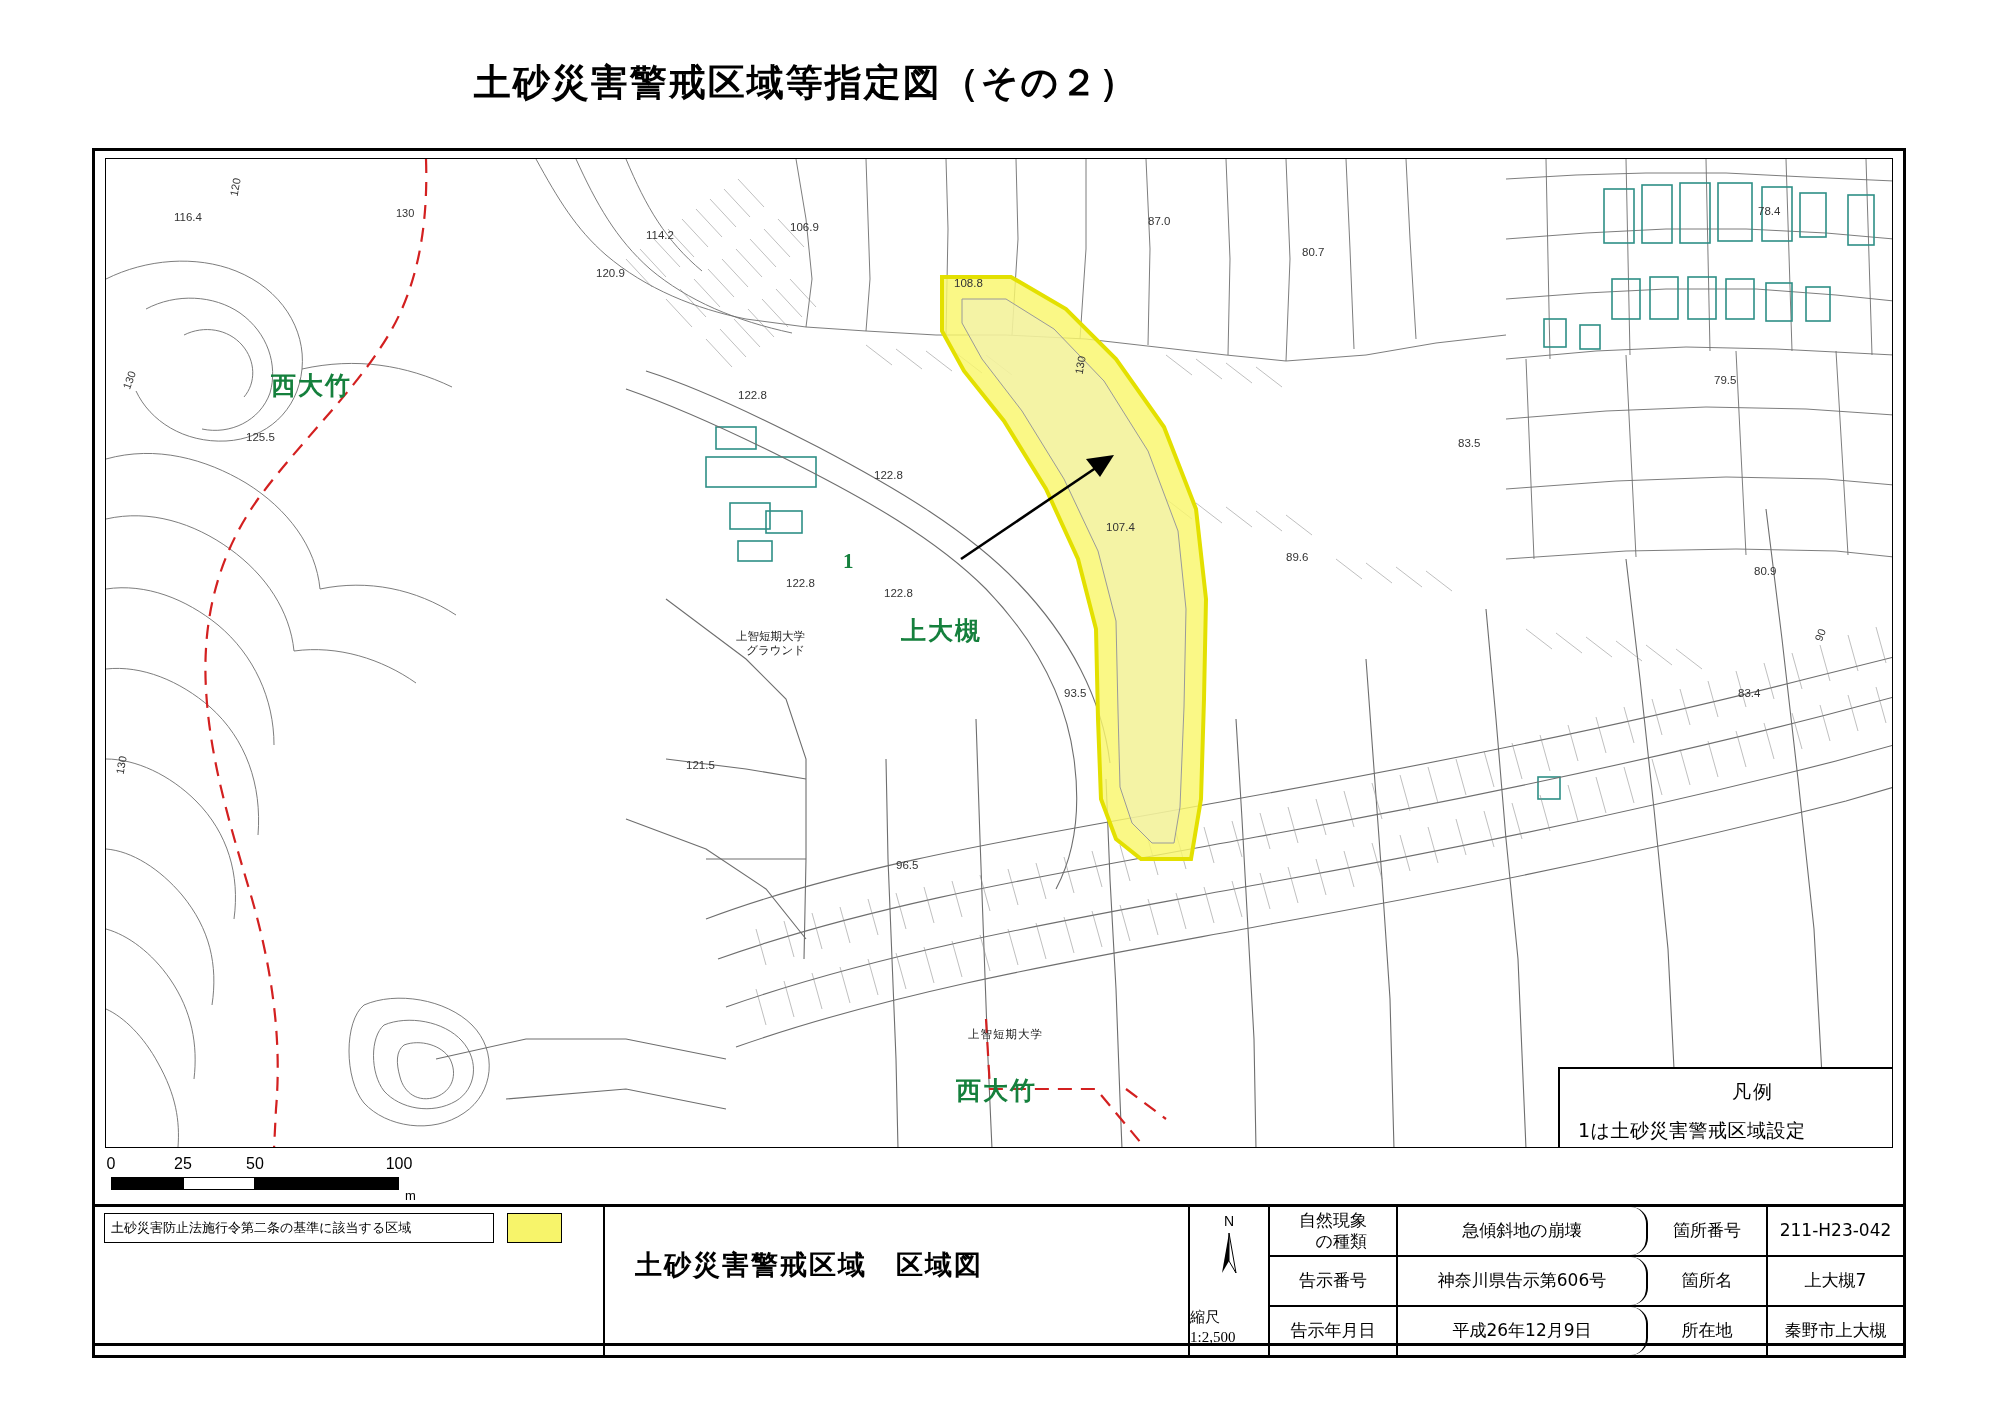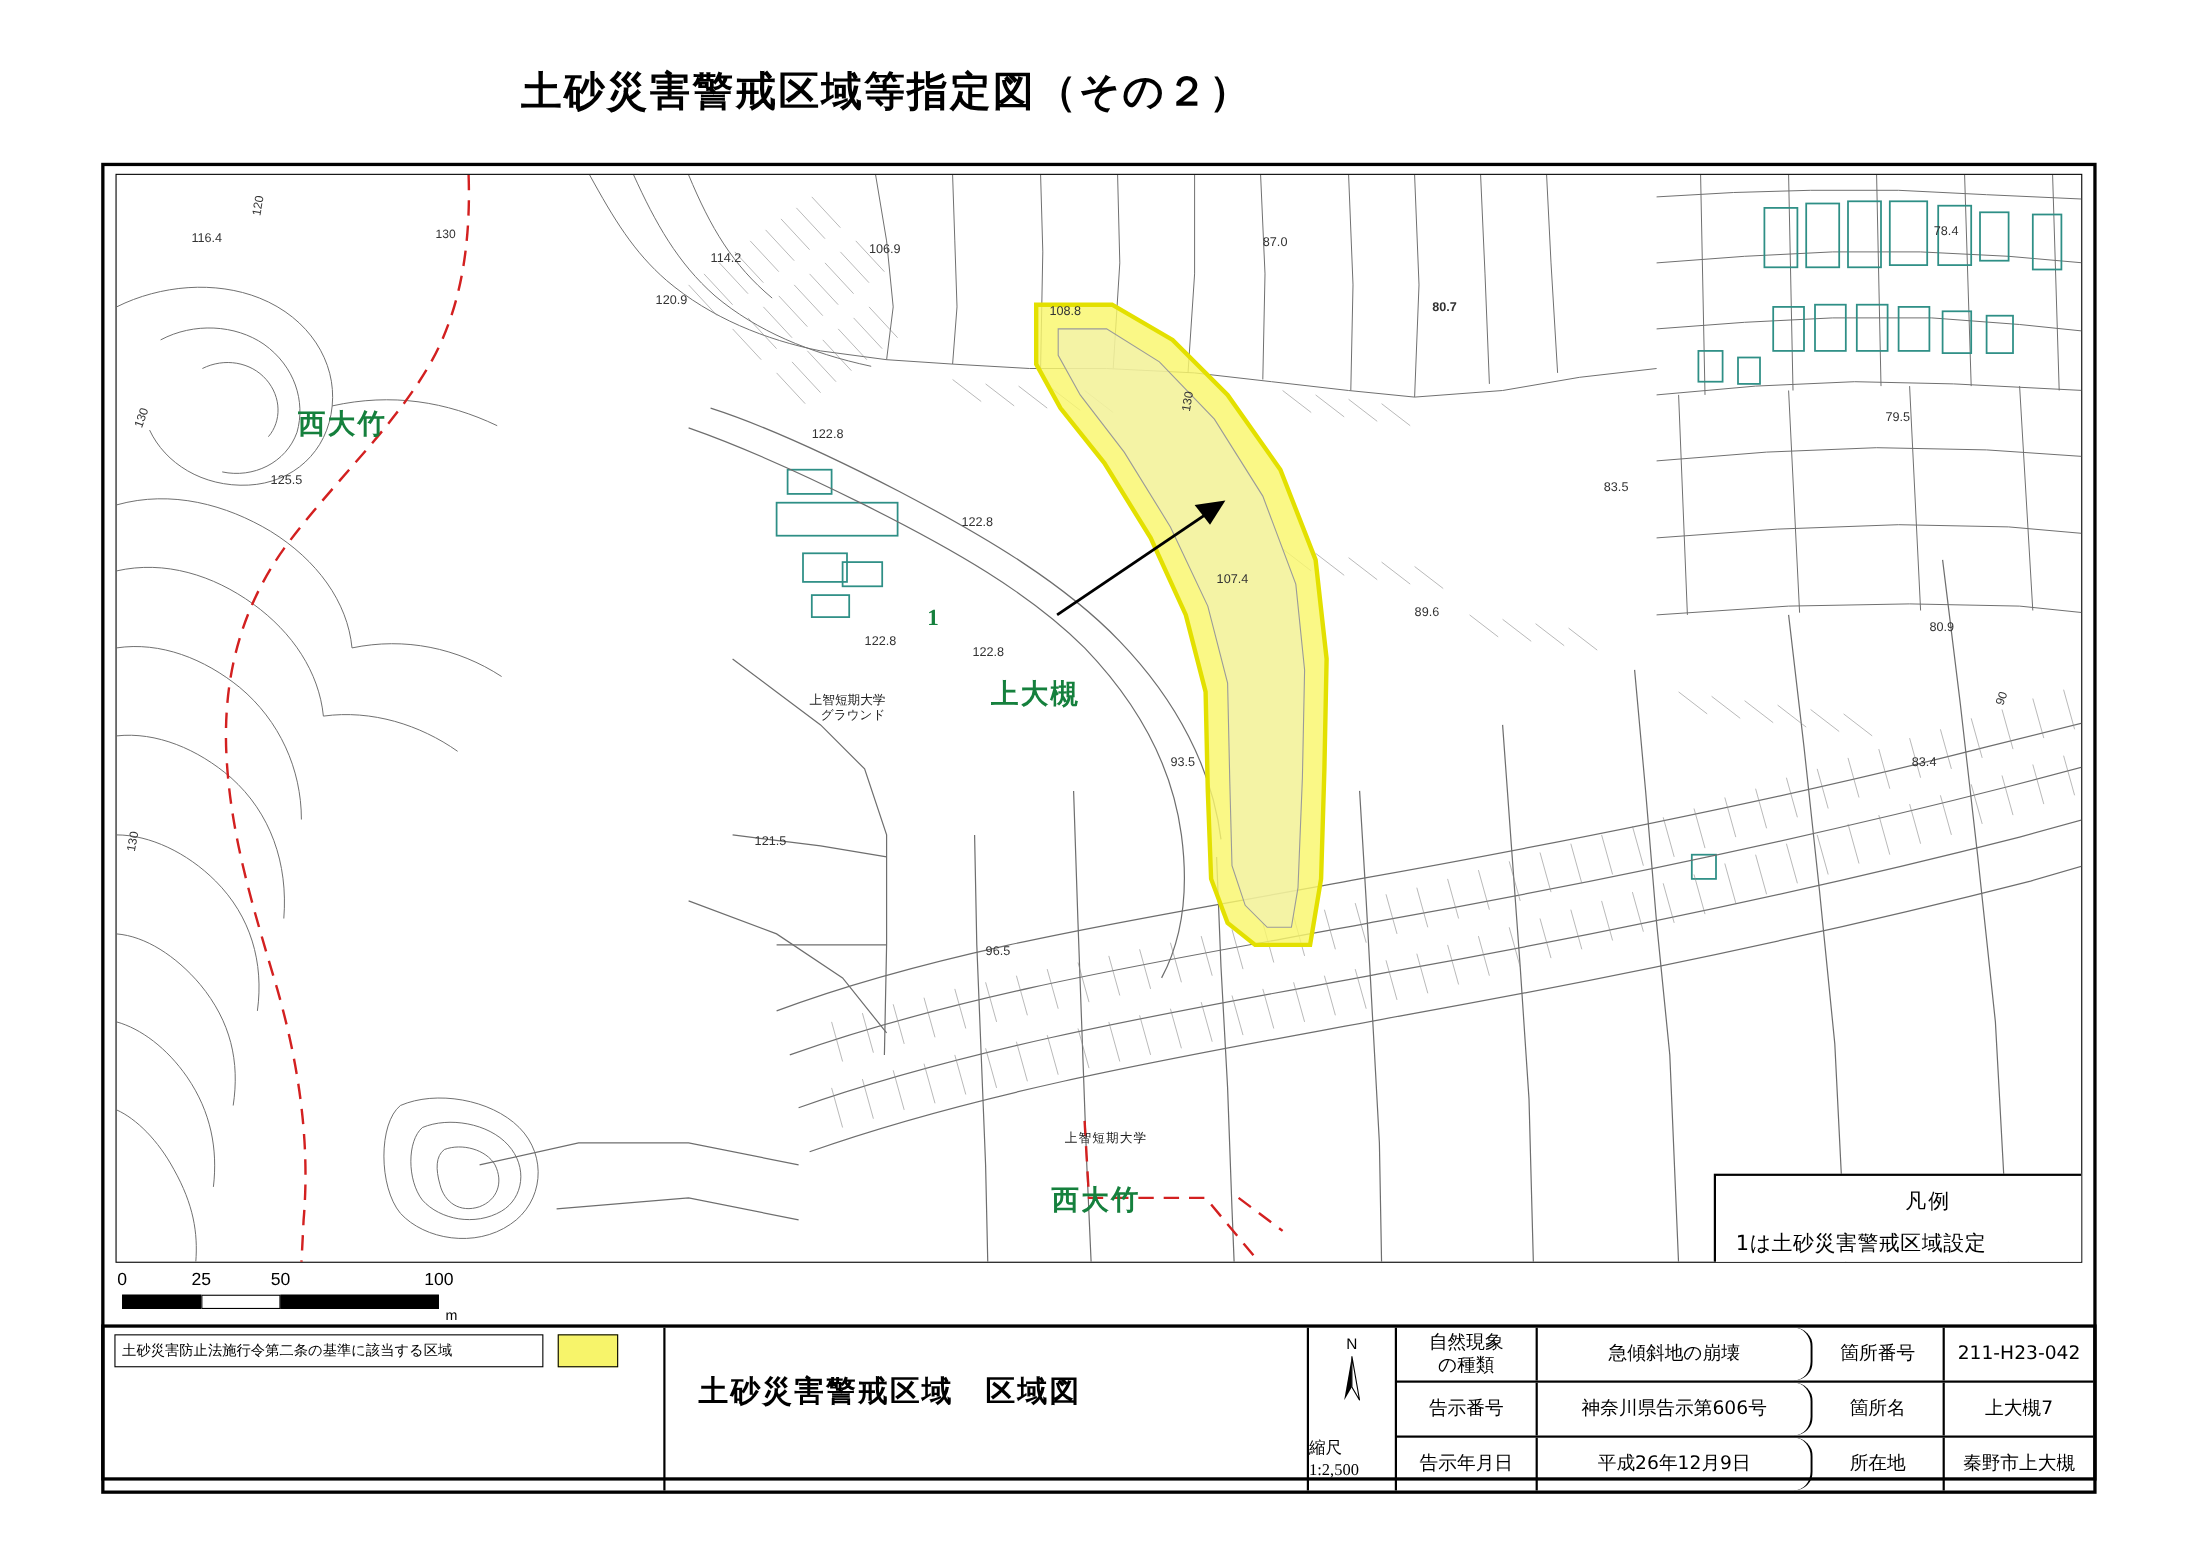--- a/index.html
+++ b/index.html
@@ -527,21 +527,21 @@
     <div class="map-label tiny-lbl" style="left:630px; top:470px; white-space:pre;text-align:right;">上智短期大学
 グラウンド</div>
     <div class="map-label tiny-lbl" style="left:862px; top:868px; letter-spacing:1px;">上智短期大学</div>
 
     <div class="map-label elev" style="left:68px;  top:52px;">116.4</div>
     <div class="map-label elev" style="left:490px; top:108px;">120.9</div>
     <div class="map-label elev" style="left:540px; top:70px;text-align:right;">114.2</div>
     <div class="map-label elev" style="left:684px; top:62px;">106.9</div>
     <div class="map-label elev" style="left:1042px; top:56px;">87.0</div>
     <div class="map-label elev" style="left:1652px; top:46px;">78.4</div>
-    <div class="map-label elev" style="left:1196px; top:115px;font-weight:bold;">80.7</div>
+    <div class="map-label elev" style="left:1196px; top:87px;">80.7</div>
     <div class="map-label elev" style="left:848px; top:118px;">108.8</div>
     <div class="map-label elev" style="left:632px; top:230px;">122.8</div>
     <div class="map-label elev" style="left:140px; top:272px;">125.5</div>
     <div class="map-label elev" style="left:1608px; top:215px;">79.5</div>
     <div class="map-label elev" style="left:1352px; top:278px;">83.5</div>
     <div class="map-label elev" style="left:768px; top:310px;">122.8</div>
     <div class="map-label elev" style="left:680px; top:418px;">122.8</div>
     <div class="map-label elev" style="left:1000px; top:362px;">107.4</div>
     <div class="map-label elev" style="left:1180px; top:392px;">89.6</div>
     <div class="map-label elev" style="left:1648px; top:406px;">80.9</div>
@@ -599,21 +599,21 @@
         </svg>
       </div>
       <div id="scale-text">
         <div>縮尺</div>
         <div>1:2,500</div>
       </div>
     </div>
 
     <div id="info-table">
       <div class="row">
-        <div class="cell c-lab" style="white-space:pre;">自然現象
+        <div class="cell c-lab" style="white-space:pre;text-align:right;">自然現象
 の種類</div>
         <div class="cell c-val">急傾斜地の崩壊</div>
         <div class="cell c-lab2">箇所番号</div>
         <div class="cell c-val2">211-H23-042</div>
       </div>
       <div class="row">
         <div class="cell c-lab">告示番号</div>
         <div class="cell c-val">神奈川県告示第606号</div>
         <div class="cell c-lab2">箇所名</div>
         <div class="cell c-val2">上大槻7</div>

